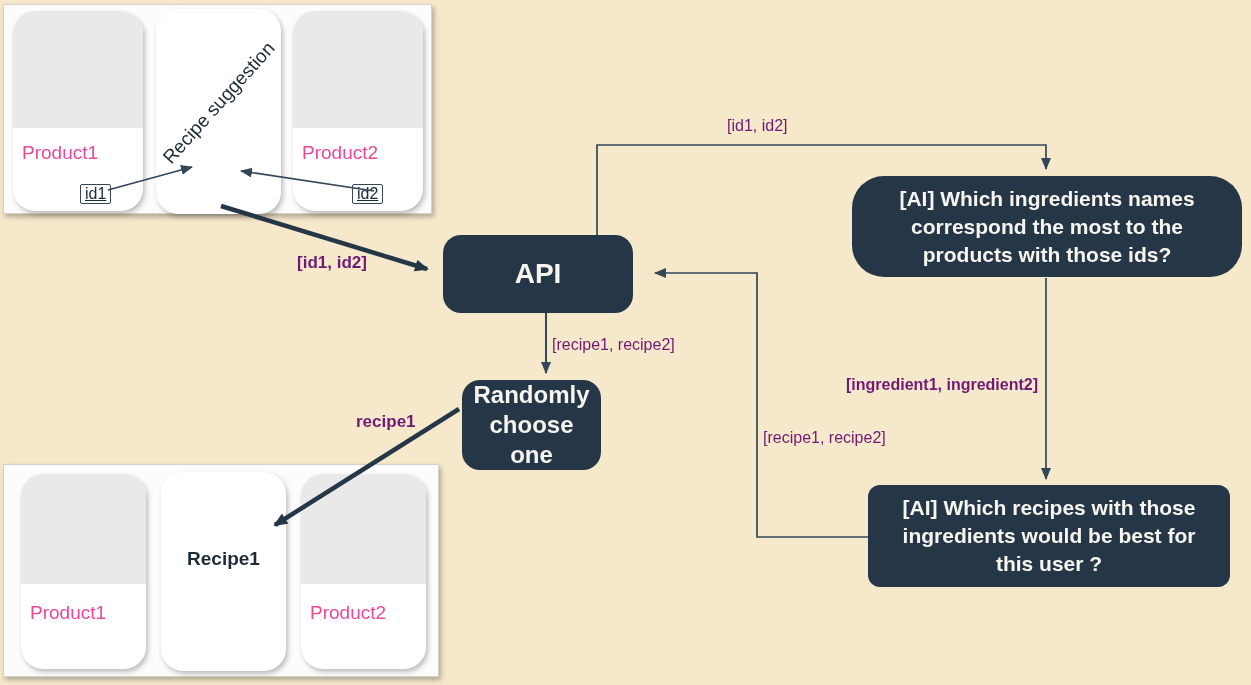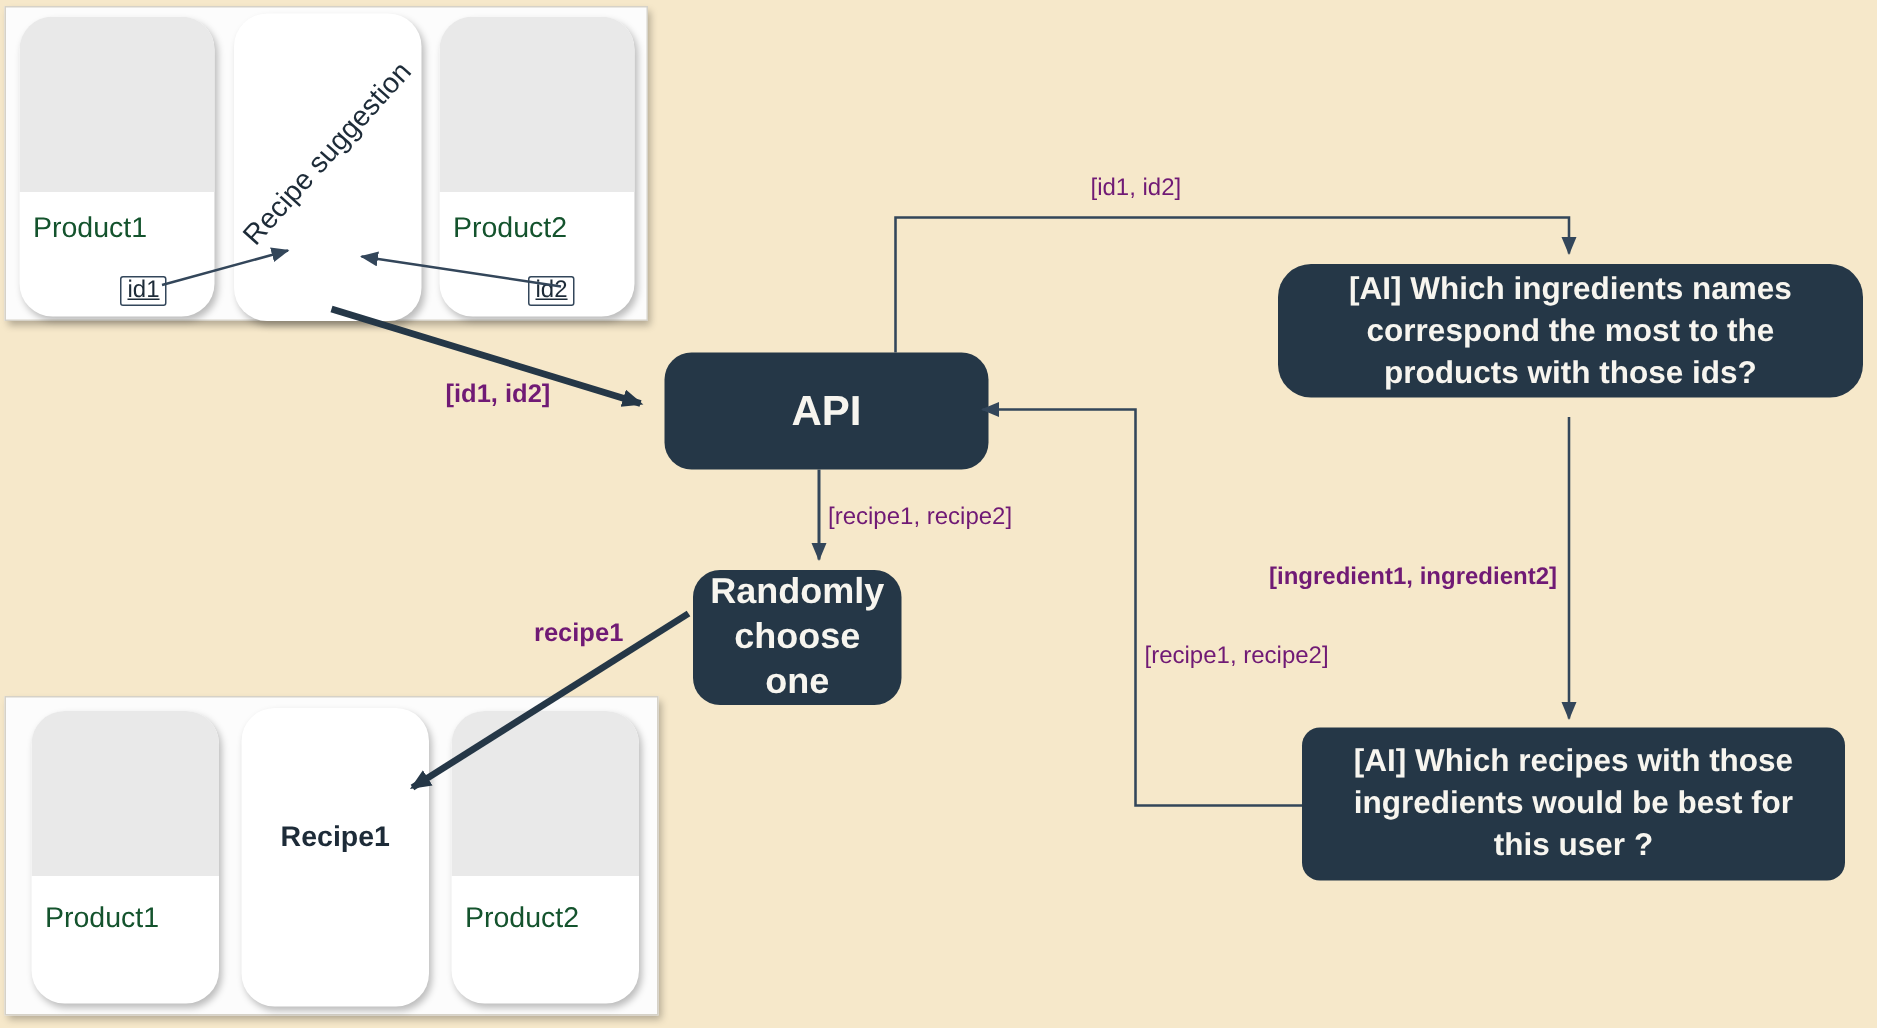--- a/index.html
+++ b/index.html
@@ -16,21 +16,21 @@
   }
   .card{
     position:absolute;background:#ffffff;border-radius:22px;
     box-shadow:2px 3px 5px rgba(0,0,0,.25);
     overflow:hidden;
   }
   .card-img{
     position:absolute;left:0;top:0;right:0;background:#e9e9e9;
   }
   .card-label{
-    position:absolute;left:9px;font-size:19px;color:#14532d;white-space:nowrap;
+    position:absolute;left:9px;font-size:19px;color:#ec4899;white-space:nowrap;
   }
   .card-label-center{
     position:absolute;left:0;right:0;text-align:center;
     font-size:19px;font-weight:bold;color:#1d2b38;
   }
   .rotated-label{
     position:absolute;left:50%;top:46%;
     transform:translate(-50%,-50%) rotate(-48deg);
     font-size:19px;color:#1d2b38;white-space:nowrap;
   }
@@ -39,23 +39,23 @@
     font-size:16px;line-height:18px;padding:0 4px;color:#1d2b38;
     border-radius:2px;
     text-decoration:underline;
   }
   
   .navy-box{
     position:absolute;background:#253747;color:#f7f5ef;
     display:flex;align-items:center;justify-content:center;text-align:center;
     font-weight:bold;z-index:4;
   }
-  .node-api{left:443px;top:235px;width:216px;height:78px;border-radius:18px;font-size:28px;}
+  .node-api{left:443px;top:235px;width:190px;height:78px;border-radius:18px;font-size:28px;}
   .node-random{left:462px;top:380px;width:139px;height:90px;border-radius:18px;font-size:24px;line-height:30px;padding:0 14px;box-sizing:border-box;}
-  .node-ai1{left:852px;top:176px;width:390px;height:89px;border-radius:22px;font-size:21px;line-height:28px;padding:6px 16px;box-sizing:border-box;}
+  .node-ai1{left:852px;top:176px;width:390px;height:101px;border-radius:32px;font-size:21px;line-height:28px;padding:6px 16px;box-sizing:border-box;}
   .node-ai2{left:868px;top:485px;width:362px;height:102px;border-radius:12px;font-size:21px;line-height:28px;padding:6px 14px;box-sizing:border-box;}
   
   .edge-label{
     position:absolute;font-size:16px;color:#701a75;white-space:nowrap;z-index:6;
   }
   .edge-label.bold{font-weight:bold;font-size:17px;}
   
   #arrows{position:absolute;left:0;top:0;z-index:5;pointer-events:none;}
 </style>
 </head>

